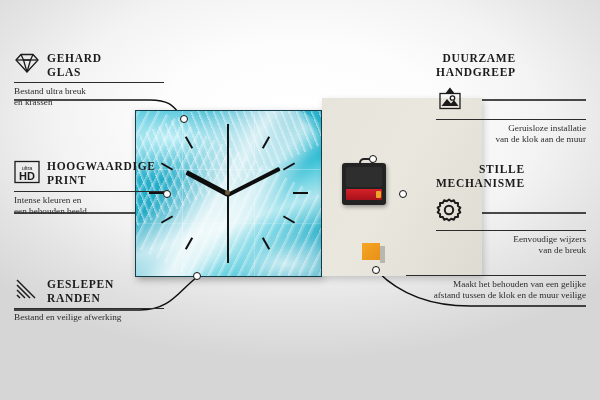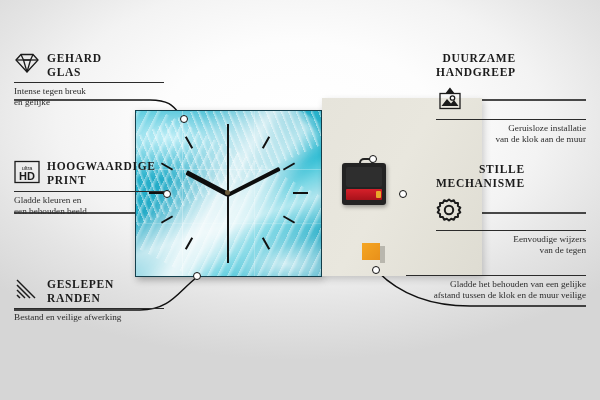--- a/index.html
+++ b/index.html
@@ -166,42 +166,42 @@
           </g>
         </svg>
       </span>
       <span class="f-title">
         <span>GEHARD</span><br>
         <span>GLAS</span>
       </span>
     </div>
     <div class="f-rule"></div>
     <div class="f-desc">
-      <span>Intense tegen breuk</span><br>
-      <span>en gelijke</span>
+      <span>Bestand ultra breuk</span><br>
+      <span>en krassen</span>
     </div>
   </div>
 
   <div class="feature f-left" style="left:14px;top:160px;width:150px;">
     <div class="f-head">
       <span class="icon">
         <svg width="26" height="24" viewBox="0 0 26 24">
           <rect x="1" y="1.5" width="24" height="21" fill="none" stroke="#1b1b1b" stroke-width="1.3"></rect>
           <text x="13" y="10" font-family="Liberation Sans, sans-serif" font-size="5.5" text-anchor="middle" fill="#1b1b1b">ultra</text>
           <text x="13" y="20" font-family="Liberation Sans, sans-serif" font-size="11" font-weight="bold" text-anchor="middle" fill="#1b1b1b">HD</text>
         </svg>
       </span>
       <span class="f-title">
         <span>HOOGWAARDIGE</span><br>
         <span>PRINT</span>
       </span>
     </div>
     <div class="f-rule"></div>
     <div class="f-desc">
-      <span>Gladde kleuren en</span><br>
+      <span>Intense kleuren en</span><br>
       <span>een behouden beeld</span>
     </div>
   </div>
 
   <div class="feature f-left" style="left:14px;top:278px;width:150px;">
     <div class="f-head">
       <span class="icon">
         <svg width="26" height="22" viewBox="0 0 26 22">
           <g stroke="#1b1b1b" stroke-width="1.5">
             <path d="M3,2 L21,20"></path>
@@ -260,25 +260,25 @@
                      L13,23.5 L10.8,21.8 L8.1,22.7 L6.9,20.1 L4,19.9 L4.1,17 L1.7,15.4
                      L3.2,13 L1.7,10.6 L4.1,9 L4,6.1 L6.9,5.9 L8.1,3.3 L10.8,4.2 Z" stroke-linejoin="round"></path>
             <circle cx="13" cy="13" r="4.2"></circle>
           </g>
         </svg>
       </span>
     </div>
     <div class="f-rule"></div>
     <div class="f-desc">
       <span>Eenvoudige wijzers</span><br>
-      <span>van de tegen</span>
+      <span>van de breuk</span>
     </div>
   </div>
 
   <div class="feature f-right" style="left:406px;top:272px;width:180px;">
     <div class="f-rule"></div>
     <div class="f-desc">
-      <span>Gladde het behouden van een gelijke</span><br>
+      <span>Maakt het behouden van een gelijke</span><br>
       <span>afstand tussen de klok en de muur veilige</span>
     </div>
   </div>
 
 </div>
 
 </body></html>

